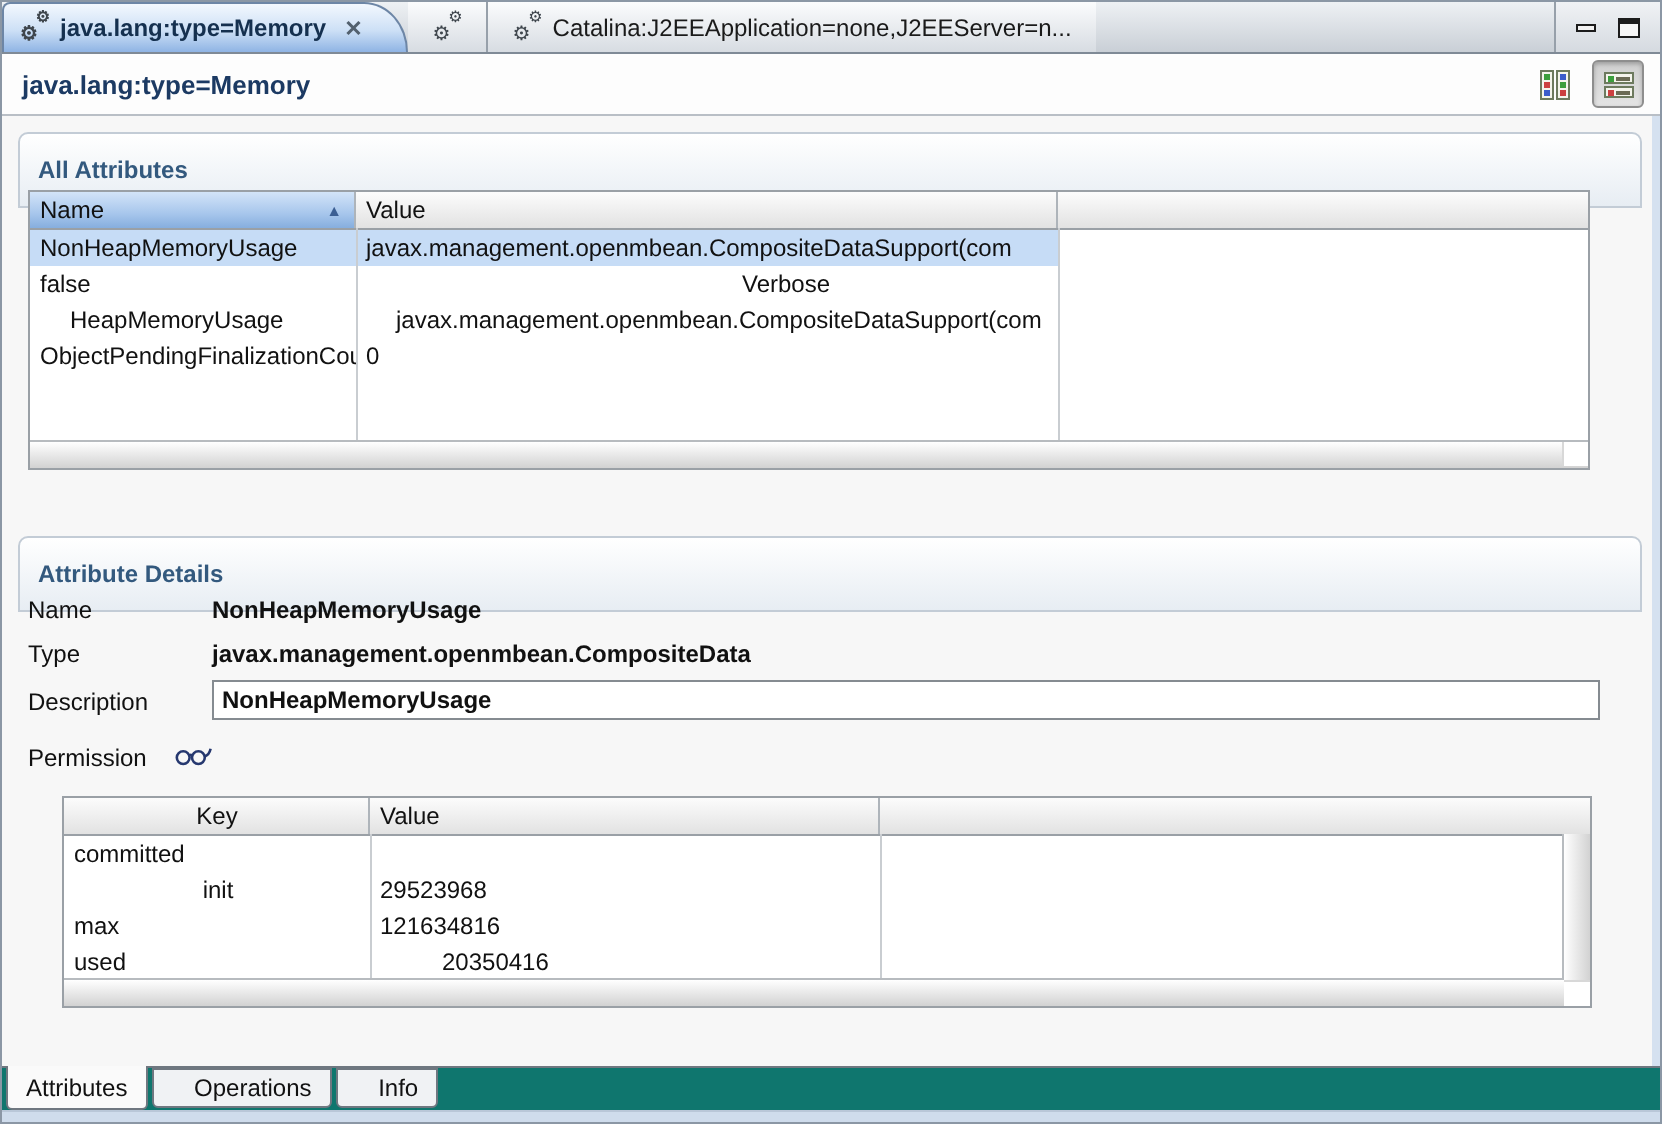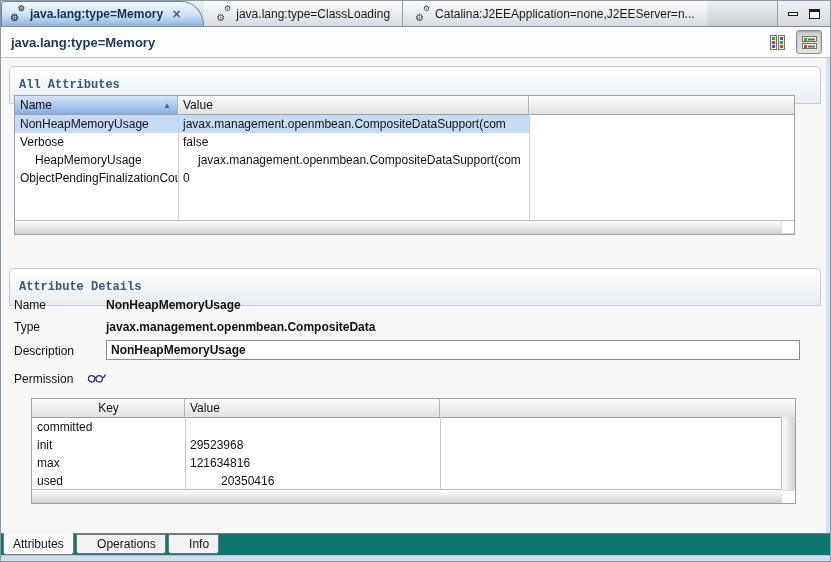--- a/index.html
+++ b/index.html
@@ -37,21 +37,21 @@
   .icon-btn{width:24px;height:22px;display:flex;align-items:center;justify-content:center;border-radius:3px;border:1px solid transparent;cursor:pointer;}
   .icon-btn.pressed{background:linear-gradient(#cfcfcf,#e4e4e4);border:1px solid #8e8e8e;box-shadow:inset 0 1px 2px rgba(0,0,0,.25);}
   
   .ebody{position:relative;height:475px;background:#f7f7f7;}
   .rframe{position:absolute;top:0;right:0;bottom:0;width:4px;background:#d5e1f0;}
   .secbar{
     position:absolute;left:8px;right:9px;height:38px;
     background:linear-gradient(#ffffff,#e7edf3);
     border:1px solid #c3ccd6;border-radius:5px 5px 0 0;
     display:flex;align-items:center;padding-left:9px;box-sizing:border-box;
-    font-weight:bold;color:#33597e;font-family:Liberation Mono, monospace;
+    font-weight:bold;color:#33597e;
   }
   
   .mtable{position:absolute;background:#fff;border:1px solid #9aa0a6;box-sizing:border-box;overflow:hidden;}
   .thead{display:flex;height:18px;border-bottom:1px solid #9aa0a6;}
   .th{box-sizing:border-box;padding:2px 4px 0 5px;border-right:1px solid #aeb4ba;background:linear-gradient(#fcfcfc,#e2e2e2);overflow:hidden;white-space:nowrap;}
   .th.sorted{background:linear-gradient(#d3e4f8 0%,#a7c6ec 60%,#86aede 100%);display:flex;justify-content:space-between;align-items:center;padding-top:0;}
   .th:last-child{border-right:none;flex:1;}
   .sort-tri{font-size:8px;color:#3c5f93;margin-right:2px;}
   .trow{display:flex;height:18px;line-height:18px;}
   .cell{box-sizing:border-box;padding:0 4px 0 5px;white-space:nowrap;overflow:hidden;}
@@ -95,21 +95,20 @@
           <span class="g2">⚙</span>
         </span>
       <span>java.lang:type=Memory</span>
       <span class="close-x">✕</span>
     </div>
     <div class="tab inactive">
       <span class="gear-pair">
           <span class="g1">⚙</span>
           <span class="g2">⚙</span>
         </span>
-      <span>java.lang:type=ClassLoading</span>
     </div>
     <div class="tab inactive sep">
       <span class="gear-pair">
           <span class="g1">⚙</span>
           <span class="g2">⚙</span>
         </span>
       <span>Catalina:J2EEApplication=none,J2EEServer=n...</span>
     </div>
     <div class="winbtns">
       <div class="min-glyph"></div>
@@ -161,22 +160,22 @@
         <div class="th" style="width:351px;">
           <span>Value</span>
         </div>
         <div class="th"></div>
       </div>
       <div class="trow sel">
         <div class="cell" style="width:163px;">NonHeapMemoryUsage</div>
         <div class="cell" style="width:351px;">javax.management.openmbean.CompositeDataSupport(com</div>
       </div>
       <div class="trow">
+        <div class="cell" style="width:351px;">false</div>
         <div class="cell" style="width:163px;">Verbose</div>
-        <div class="cell" style="width:351px;">false</div>
       </div>
       <div class="trow">
         <div class="cell" style="width:163px;margin-left:15px;">HeapMemoryUsage</div>
         <div class="cell" style="width:351px;">javax.management.openmbean.CompositeDataSupport(com</div>
       </div>
       <div class="trow">
         <div class="cell" style="width:163px;">ObjectPendingFinalizationCount</div>
         <div class="cell" style="width:351px;">0</div>
       </div>
       <div class="vline" style="left:163px;top:18px;bottom:13px;"></div>
@@ -221,21 +220,21 @@
         </div>
         <div class="th" style="width:255px;">
           <span>Value</span>
         </div>
         <div class="th"></div>
       </div>
       <div class="trow">
         <div class="cell" style="width:153px;">committed</div>
       </div>
       <div class="trow">
-        <div class="cell" style="width:153px;">init</div>
+        <div class="cell" style="width:153px;text-align:center;">init</div>
         <div class="cell" style="width:255px;">29523968</div>
       </div>
       <div class="trow">
         <div class="cell" style="width:153px;">max</div>
         <div class="cell" style="width:255px;">121634816</div>
       </div>
       <div class="trow">
         <div class="cell" style="width:153px;">used</div>
         <div class="cell" style="width:255px;padding-left:36px;">20350416</div>
       </div>

